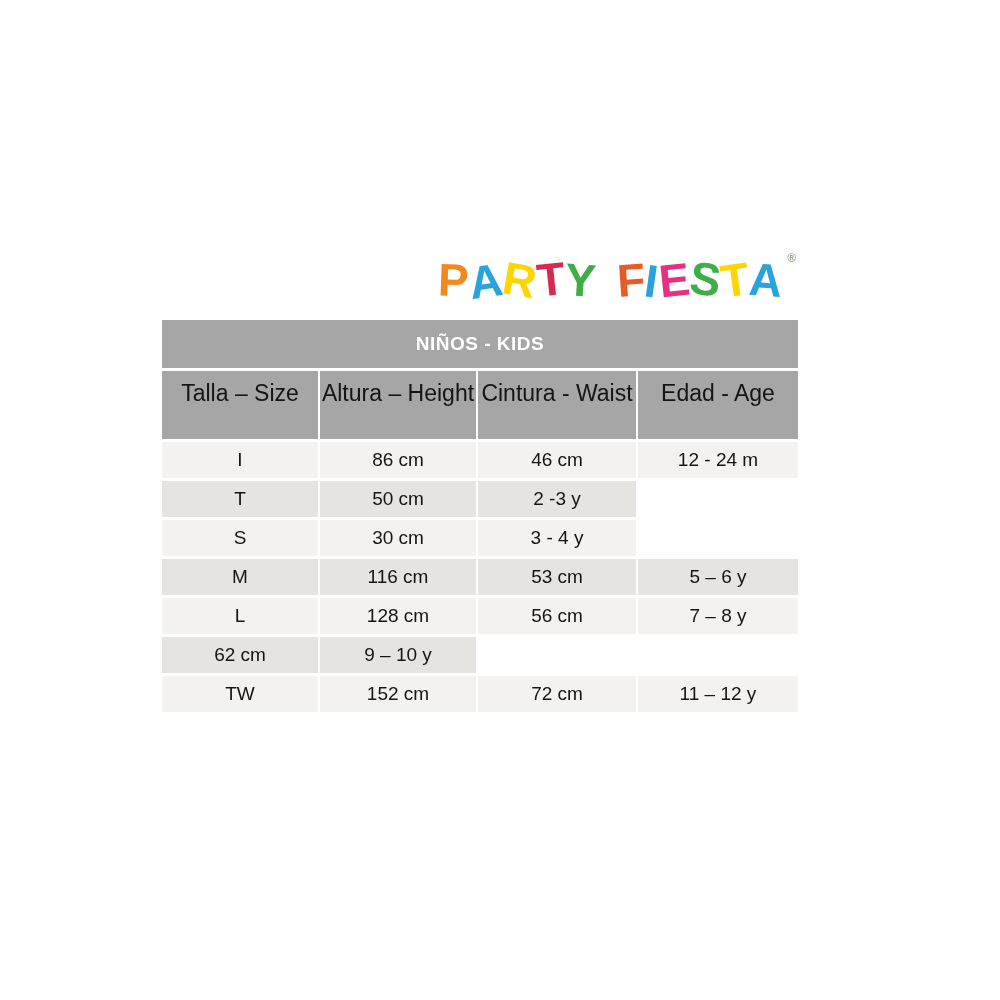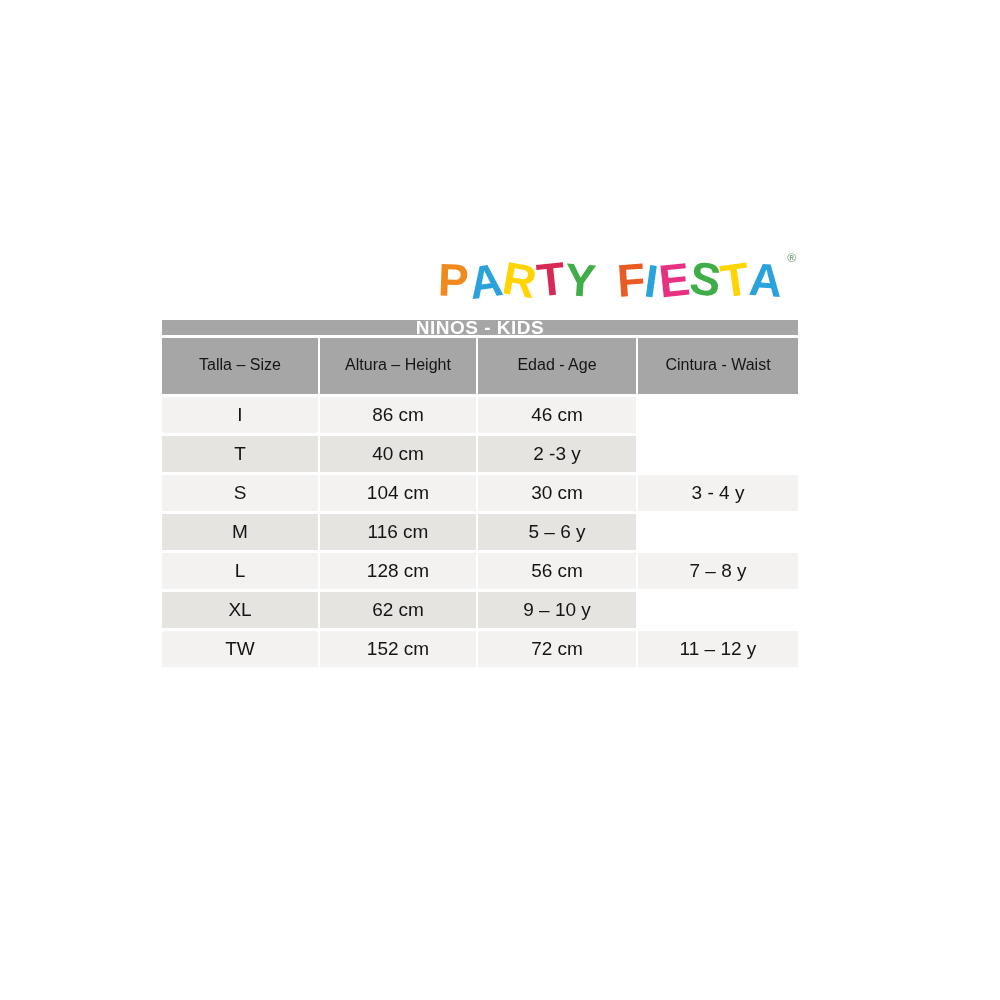--- a/index.html
+++ b/index.html
@@ -46,44 +46,44 @@
   .size-table {
     position: absolute;
     left: 162px;
     top: 320px;
     width: 636px;
     display: flex;
     flex-direction: column;
     gap: 3px;
   }
   .banner {
-    height: 15px;
+    height: 48px;
     background: var(--header-bg, #A6A6A6);
     color: var(--header-text, #fff);
     font-weight: bold;
     font-size: 19px;
     letter-spacing: 0.5px;
     display: flex;
     align-items: center;
     justify-content: center;
   }
   .grid {
     display: grid;
     grid-template-columns: 156px 156px 158px 160px;
     column-gap: 2px;
   }
   .head-row .cell {
-    height: 56px;
+    height: 68px;
     background: var(--header-bg, #A6A6A6);
     color: var(--body-text, #151515);
-    font-size: 16px;
+    font-size: 23px;
     display: flex;
     align-items: flex-start;
     justify-content: center;
-    padding-top: 18px;
+    padding-top: 9px;
     box-sizing: border-box;
   }
   .row .cell {
     height: 36px;
     font-size: 19px;
     color: var(--body-text, #151515);
     display: flex;
     align-items: center;
     justify-content: center;
   }
@@ -109,58 +109,58 @@
   <span class="reg" style="color: rgb(134, 169, 140);">®</span>
 </div>
 
 <div class="size-table">
 
   <div class="banner">NIÑOS - KIDS</div>
 
   <div class="grid head-row">
     <div class="cell">Talla – Size</div>
     <div class="cell">Altura – Height</div>
+    <div class="cell">Cintura - Waist</div>
     <div class="cell">Edad - Age</div>
-    <div class="cell">Cintura - Waist</div>
   </div>
 
   <div class="grid row row-light">
     <div class="cell">I</div>
     <div class="cell">86 cm</div>
     <div class="cell">46 cm</div>
+    <div class="cell">12 - 24 m</div>
   </div>
 
   <div class="grid row row-dark">
     <div class="cell">T</div>
-    <div class="cell">40 cm</div>
+    <div class="cell">50 cm</div>
     <div class="cell">2 -3 y</div>
   </div>
 
   <div class="grid row row-light">
     <div class="cell">S</div>
-    <div class="cell">104 cm</div>
     <div class="cell">30 cm</div>
     <div class="cell">3 - 4 y</div>
   </div>
 
   <div class="grid row row-dark">
     <div class="cell">M</div>
     <div class="cell">116 cm</div>
+    <div class="cell">53 cm</div>
     <div class="cell">5 – 6 y</div>
   </div>
 
   <div class="grid row row-light">
     <div class="cell">L</div>
     <div class="cell">128 cm</div>
     <div class="cell">56 cm</div>
     <div class="cell">7 – 8 y</div>
   </div>
 
   <div class="grid row row-dark">
-    <div class="cell">XL</div>
     <div class="cell">62 cm</div>
     <div class="cell">9 – 10 y</div>
   </div>
 
   <div class="grid row row-light">
     <div class="cell">TW</div>
     <div class="cell">152 cm</div>
     <div class="cell">72 cm</div>
     <div class="cell">11 – 12 y</div>
   </div>

